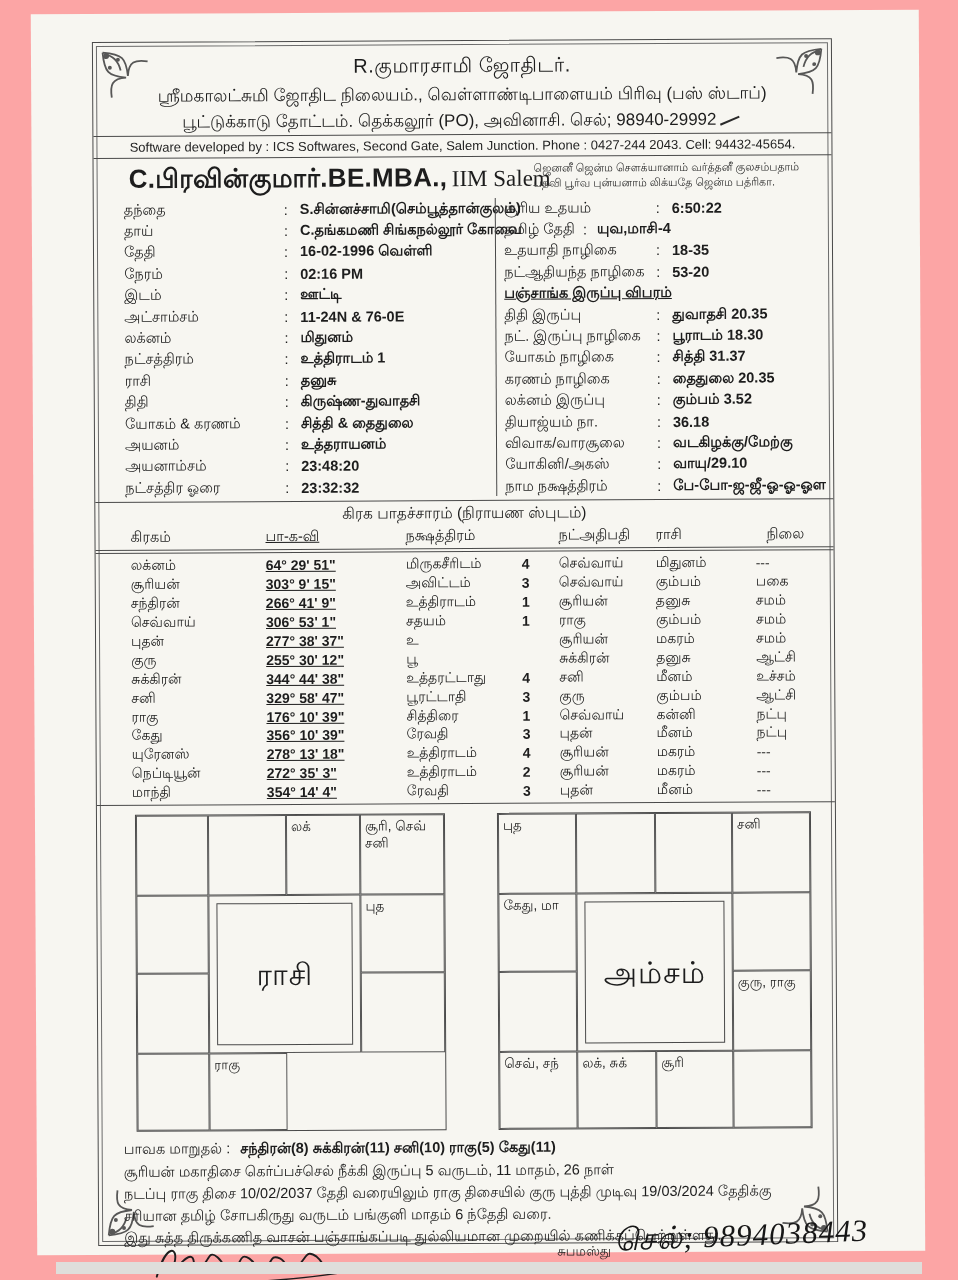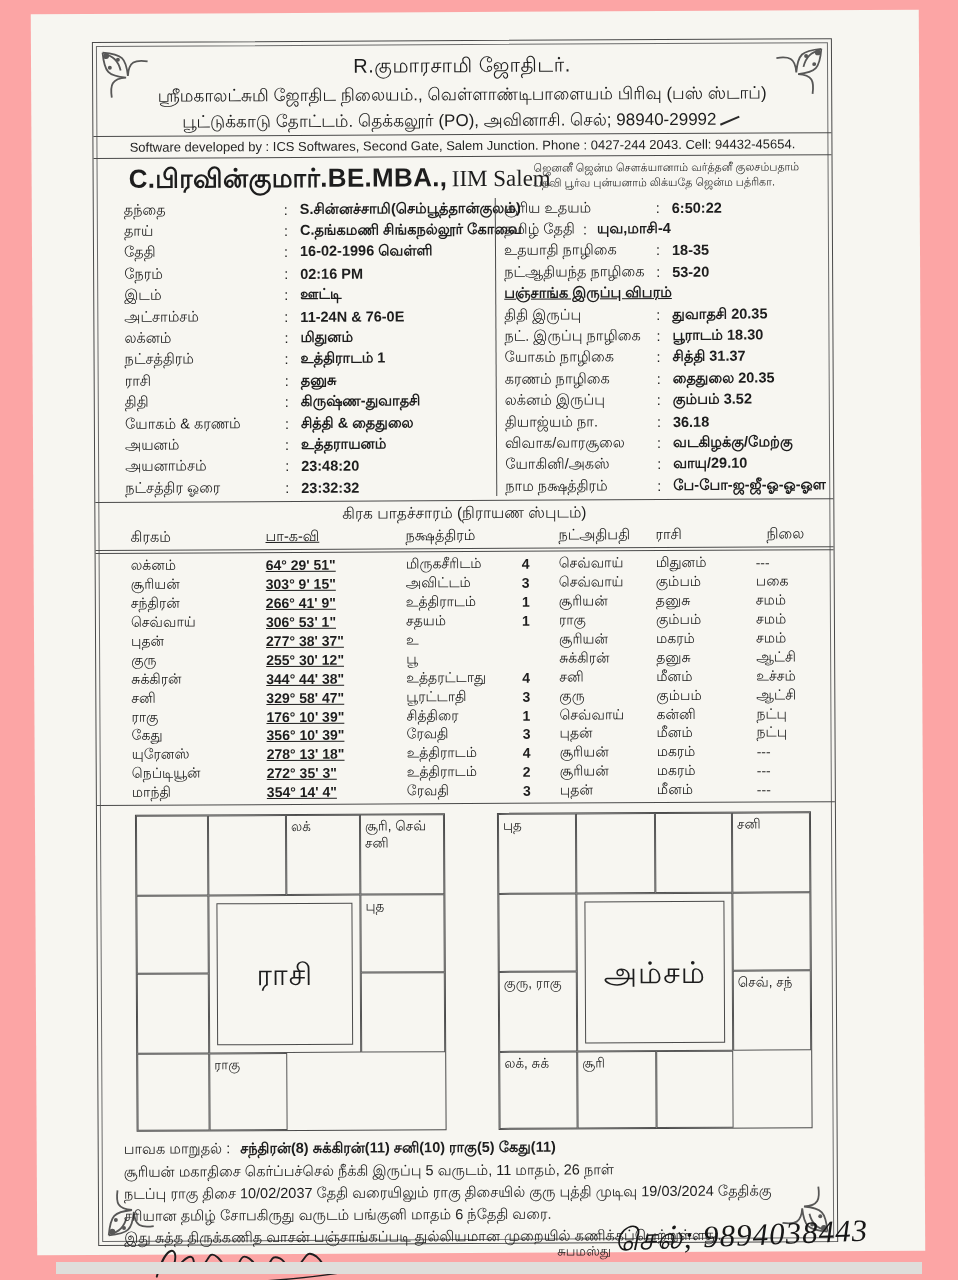--- a/index.html
+++ b/index.html
@@ -419,20 +419,21 @@
         <div></div>
         <div></div>
         <div>ராகு</div>
       </div>
 
       <div class="schart amsa">
         <div>புத</div>
         <div></div>
         <div></div>
         <div>சனி</div>
+        <div>கேது, மா</div>
         <div class="ccenter"><div class="cinner">அம்சம்</div></div>
         <div></div>
         <div></div>
         <div>குரு, ராகு</div>
         <div>செவ், சந்</div>
         <div>லக், சுக்</div>
         <div>சூரி</div>
         <div></div>
       </div>
 

